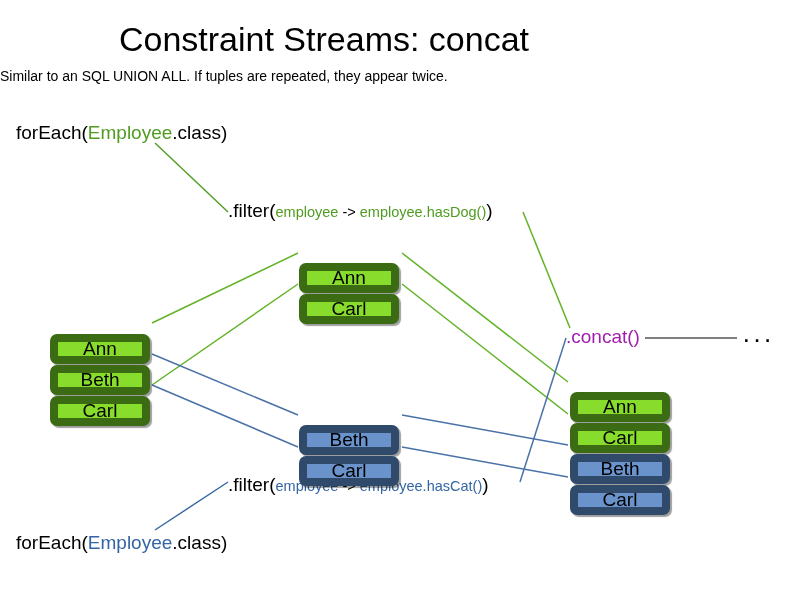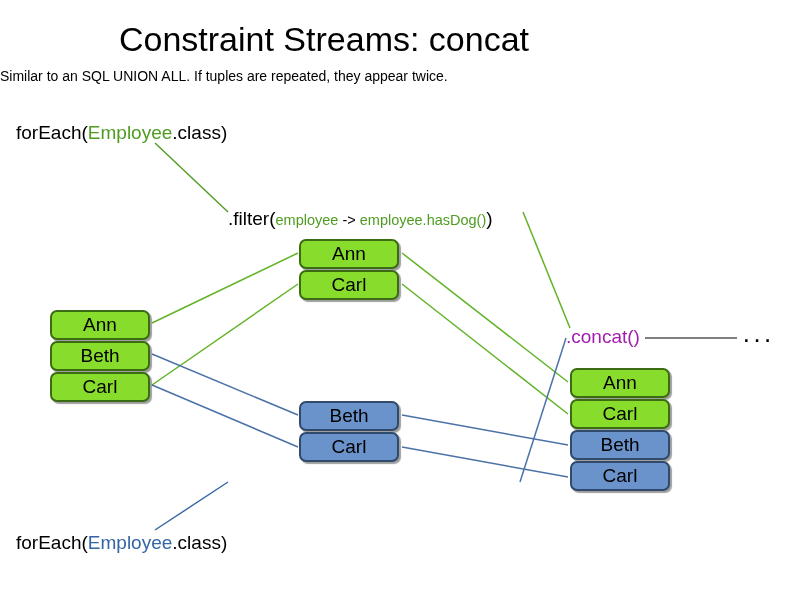--- a/index.html
+++ b/index.html
@@ -59,28 +59,29 @@
     color: #000000;
     letter-spacing: 2px;
     line-height: 1;
   }
   .node-group { position: absolute; }
   .node {
     position: absolute;
     width: 100px;
     height: 30px;
     border-radius: 7px;
-    border: 2px solid #a16207;
+    border: 8px solid #a16207;
     box-sizing: border-box;
     display: flex;
     align-items: center;
     justify-content: center;
     font-size: 19px;
     color: #000000;
     box-shadow: 2px 2px 1px rgba(0,0,0,0.38);
+    margin-top: 24px;
   }
   .node.green {
     background: #88dd2c;
     border-color: #3b6b12;
   }
   .node.blue {
     background: #6a93cb;
     border-color: #2f4a6b;
   }
 </style>
@@ -114,22 +115,23 @@
     <line x1="645" y1="338" x2="737" y2="338" stroke="#555555" stroke-width="1.6"></line>
   </svg>
 
   <div class="title">Constraint Streams: concat</div>
   <div class="subtitle">Similar to an SQL UNION ALL. If tuples are repeated, they appear twice.</div>
 
   <div class="code-label" style="left:16px; top:122px;"><span>forEach(</span><span class="tok-green">Employee</span><span>.class)</span></div>
 
   <div class="code-label" style="left:16px; top:532px;"><span>forEach(</span><span class="tok-blue">Employee</span><span>.class)</span></div>
 
-  <div class="code-label" style="left:228px; top:208px;"><span>.filter(</span><span class="tok-green arg">employee</span><span class="arg"> -&gt; </span><span class="tok-green arg">employee.hasDog()</span><span>)</span></div>
+  <div class="code-label" style="left:228px; top:200px;"><span>.filter(</span><span class="tok-green arg">employee</span><span class="arg"> -&gt; </span><span class="tok-green arg">employee.hasDog()</span><span>)</span></div>
 
+  <div class="code-label" style="left:228px; top:474px;"><span>.filter(</span><span class="tok-blue arg">employee</span><span class="arg"> -&gt; </span><span class="tok-blue arg">employee.hasCat()</span><span>)</span></div>
 
   <div class="concat-label" style="left:566px; top:326px;">.concat()</div>
 
   <div class="ellipsis" style="left:742px; top:326px;">···</div>
 
   <div class="node-group" style="left:50px; top:310px;">
     <div class="node green" style="left:0px; top:0px;">Ann</div>
     <div class="node green" style="left:0px; top:31px;">Beth</div>
     <div class="node green" style="left:0px; top:62px;">Carl</div>
   </div>

